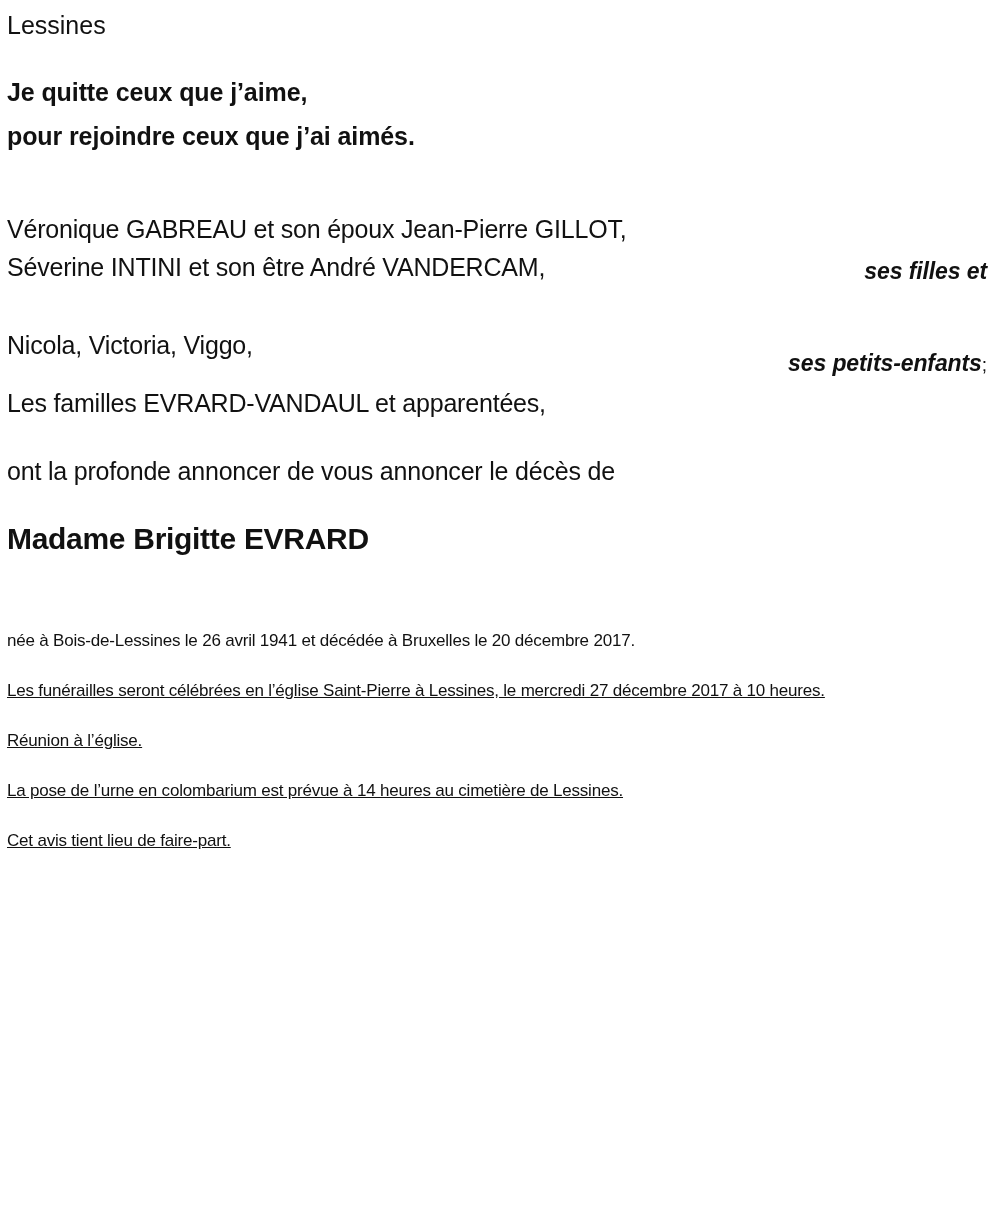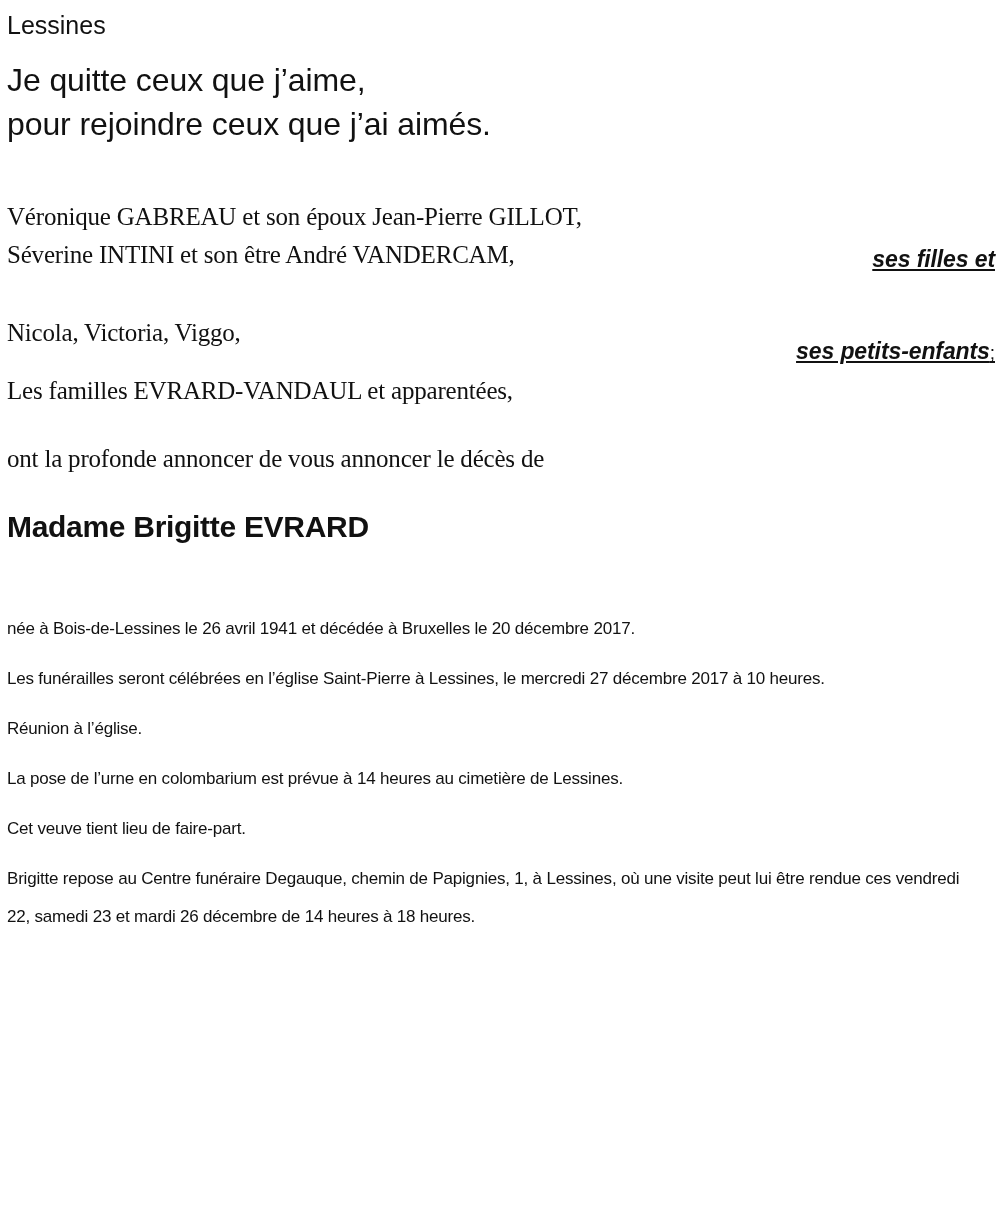--- a/index.html
+++ b/index.html
@@ -26,63 +26,61 @@
     box-sizing: border-box;
   }
 
   
   .line {
     font-size: 25px;
     line-height: 38px;
     font-weight: 400;
     letter-spacing: -0.2px;
     white-space: pre-wrap;
-    font-family: Liberation Serif, serif;
   }
 
   .place {
     font-size: 25px;
     line-height: 34px;
     font-weight: 400;
-    margin-bottom: 16px;
+    margin-bottom: 28px;
   }
 
   .epitaph {
-    font-size: 32px;
+    font-size: 25px;
     line-height: 44px;
-    font-weight: 400;
+    font-weight: 700;
     letter-spacing: -0.1px;
   }
   .epitaph-block {
     margin-bottom: 22px;
   }
 
   
   .relrow {
     position: relative;
     min-height: 1px;
   }
   .names {
     font-size: 25px;
     line-height: 38px;
     font-weight: 400;
     letter-spacing: -0.2px;
     max-width: 720px;
   }
   .relation {
     position: absolute;
-    right: 0;
+    right: 8px;
     width: 420px;
     text-align: right;
     font-size: 23px;
     line-height: 35px;
     font-weight: 700;
     font-style: italic;
     letter-spacing: -0.1px;
-    text-decoration: underline;
   }
   .relation .semi {
     font-style: normal;
     font-weight: 400;
     font-size: 19px;
   }
 
   .rel-filles { top: 44px; }
   .rel-petits { top: 20px; text-align: right; }
 
@@ -100,20 +98,21 @@
 
   .para {
     font-size: 17px;
     line-height: 38px;
     font-weight: 400;
     letter-spacing: -0.2px;
     max-width: 960px;
   }
   .para + .para {
     margin-top: 12px;
+    text-decoration: underline;
   }
 </style>
 </head>
 <body>
 
 <div class="notice">
 
   <div class="place">Lessines</div>
 
   <div class="epitaph-block">
@@ -162,17 +161,16 @@
   <div class="spacer-md"></div>
 
   <div class="para">née à Bois-de-Lessines le 26 avril 1941 et décédée à Bruxelles le 20 décembre 2017.</div>
 
   <div class="para">Les funérailles seront célébrées en l’église Saint-Pierre à Lessines, le mercredi 27 décembre 2017 à 10 heures.</div>
 
   <div class="para">Réunion à l’église.</div>
 
   <div class="para">La pose de l’urne en colombarium est prévue à 14 heures au cimetière de Lessines.</div>
 
-  <div class="para">Cet veuve tient lieu de faire-part.</div>
+  <div class="para">Cet avis tient lieu de faire-part.</div>
 
-  <div class="para">Brigitte repose au Centre funéraire Degauque, chemin de Papignies, 1, à Lessines, où une visite peut lui être rendue ces vendredi 22, samedi 23 et mardi 26 décembre de 14 heures à 18 heures.</div>
 
 </div>
 
 </body></html>

